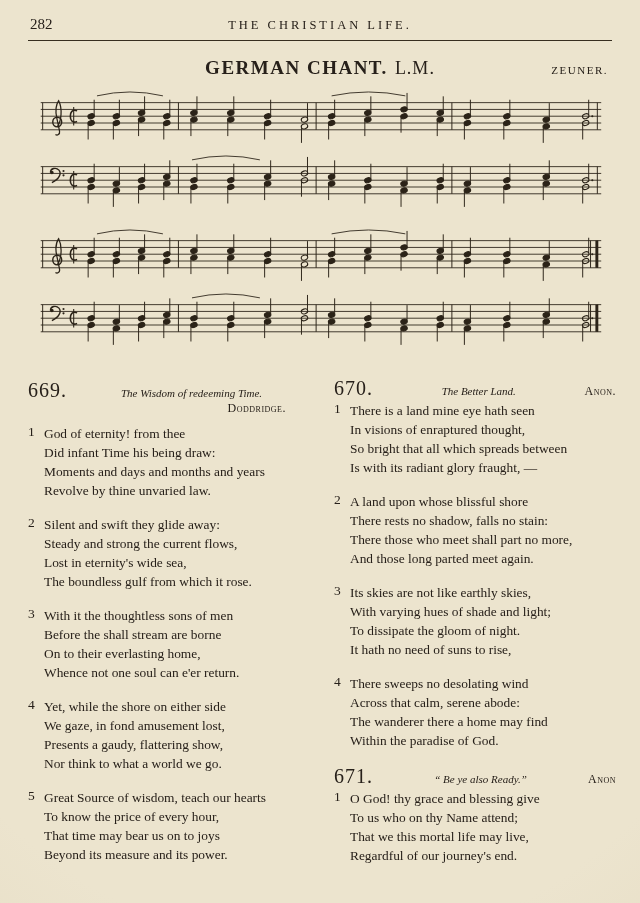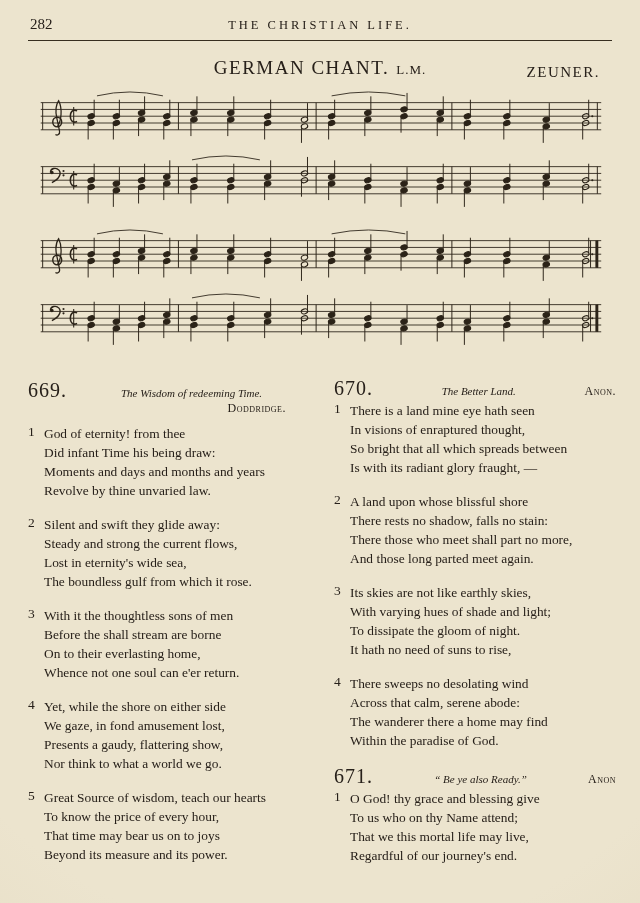--- a/index.html
+++ b/index.html
@@ -8,23 +8,23 @@
     background:radial-gradient(140% 115% at 50% 42%, #ece4ce 55%, #ded4b8 100%);
     font-family:"Liberation Serif", serif;color:#27201a;
   }
   
   .running-head{display:grid;grid-template-columns:1fr auto 1fr;align-items:baseline;padding:16px 30px 0 30px;}
   .pageno{font-size:15px;justify-self:start;}
   .rh-title{font-size:12.5px;letter-spacing:3px;justify-self:center;}
   .head-rule{height:1.2px;background:#372e20;margin:7px 28px 0 28px;}
   
   .tune-head{position:relative;text-align:center;margin-top:16px;height:26px;}
-  .tune-title{font-size:19px;font-weight:normal;letter-spacing:1.5px;}
-  .tune-meter{font-size:13px;letter-spacing:1px;margin-left:7px;}
-  .tune-composer{position:absolute;right:40px;top:7px;font-size:15px;letter-spacing:1.5px;}
+  .tune-title{font-size:19px;font-weight:bold;letter-spacing:1.5px;}
+  .tune-meter{font-size:18px;letter-spacing:1px;margin-left:7px;}
+  .tune-composer{position:absolute;right:32px;top:7px;font-size:11px;letter-spacing:1.5px;}
   
   .music{margin:8px 0 2px 28px;}
   .music svg{display:block;margin-bottom:10px;}
   
   .hymn-columns{display:flex;align-items:center;padding:8px 24px 0 28px;}
   .col-left{width:288px;}
   .divider{width:1px;background:#3a3123;margin-left:3px;}
   .col-right{flex:1;padding-left:14px;}
   
   .hymn-head{display:grid;grid-template-columns:auto 1fr auto;align-items:baseline;margin:2px 0 1px 0;}

